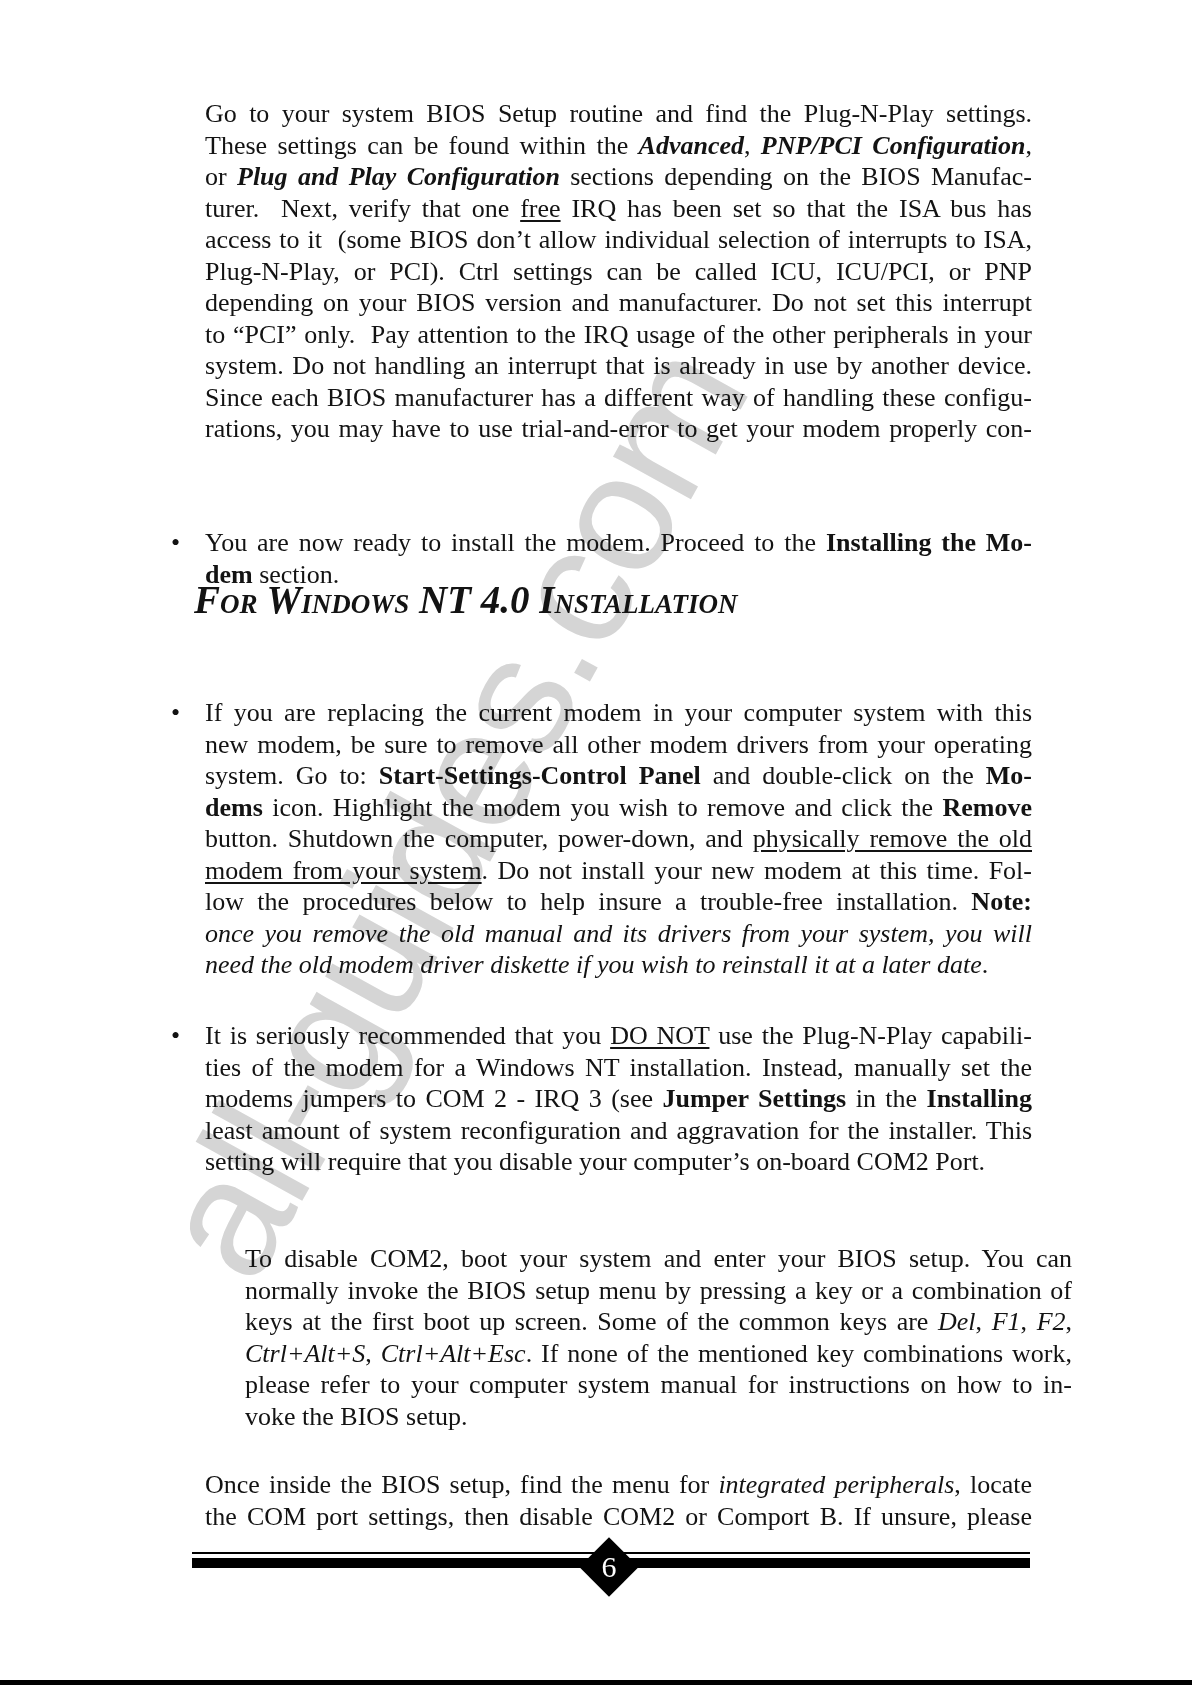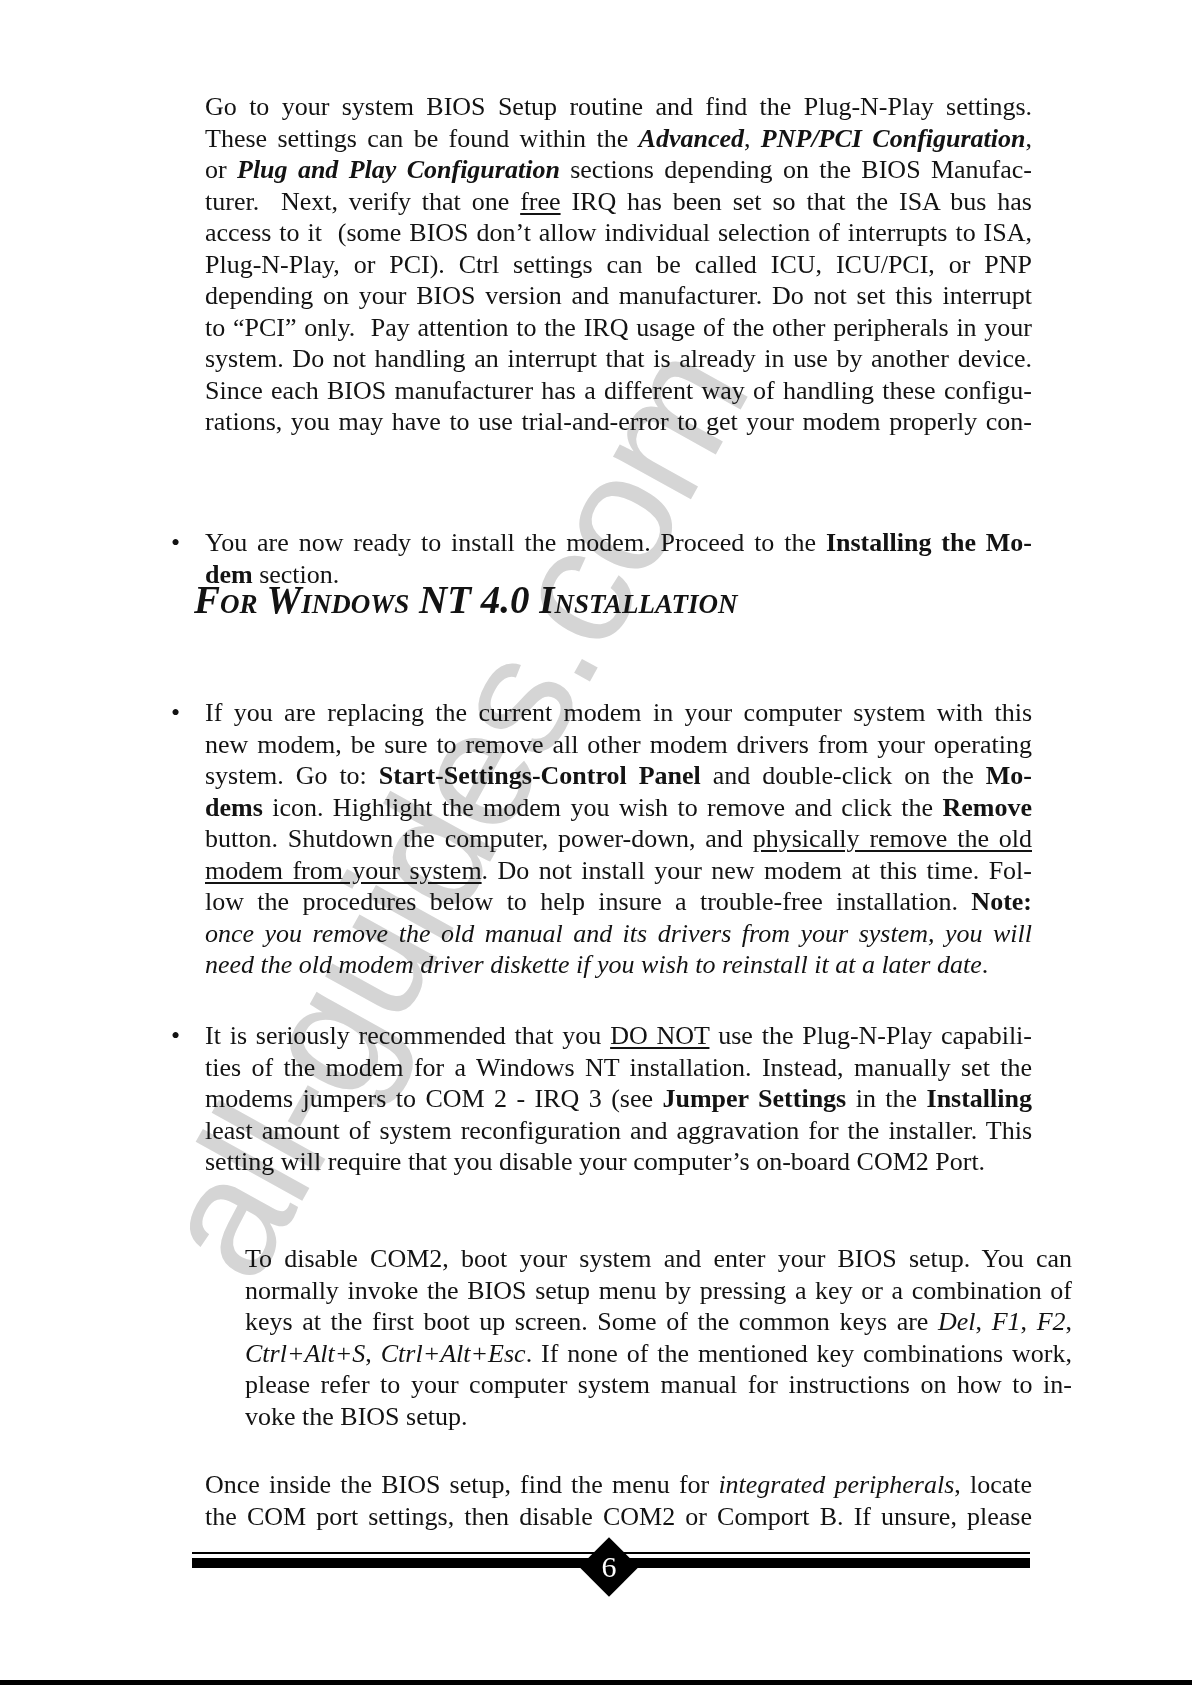--- a/index.html
+++ b/index.html
@@ -43,21 +43,21 @@
     font-family:"Liberation Serif",serif;
   }
   .bottom-edge{position:absolute;left:0;top:1680px;width:1192px;height:5px;background:#000;z-index:1;}
 </style>
 </head>
 <body>
 
 <div class="page">
   <div class="watermark">all-guides.com</div>
   <div id="content">
-      <div class="block para" style="top: 91px; font-family: Liberation Serif, serif;">
+      <div class="block para" style="top: 98px; font-family: Liberation Serif, serif;">
         <div class="line"><span>Go to your system BIOS Setup routine and find the Plug-N-Play settings.</span></div>
         <div class="line"><span>These settings can be found within the </span><span class="b i">Advanced</span><span>, </span><span class="b i">PNP/PCI Configuration</span><span>,</span></div>
         <div class="line"><span>or </span><span class="b i">Plug and Play Configuration</span><span> sections depending on the BIOS Manufac-</span></div>
         <div class="line"><span>turer.&nbsp; Next, verify that one </span><span class="u">free</span><span> IRQ has been set so that the ISA bus has</span></div>
         <div class="line"><span>access to it&nbsp; (some BIOS don’t allow individual selection of interrupts to ISA,</span></div>
         <div class="line"><span>Plug-N-Play, or PCI). Ctrl settings can be called ICU, ICU/PCI, or PNP</span></div>
         <div class="line"><span>depending on your BIOS version and manufacturer. Do not set this interrupt</span></div>
         <div class="line"><span>to “PCI” only.&nbsp; Pay attention to the IRQ usage of the other peripherals in your</span></div>
         <div class="line"><span>system. Do not handling an interrupt that is already in use by another device.</span></div>
         <div class="line"><span>Since each BIOS manufacturer has a different way of handling these configu-</span></div>

